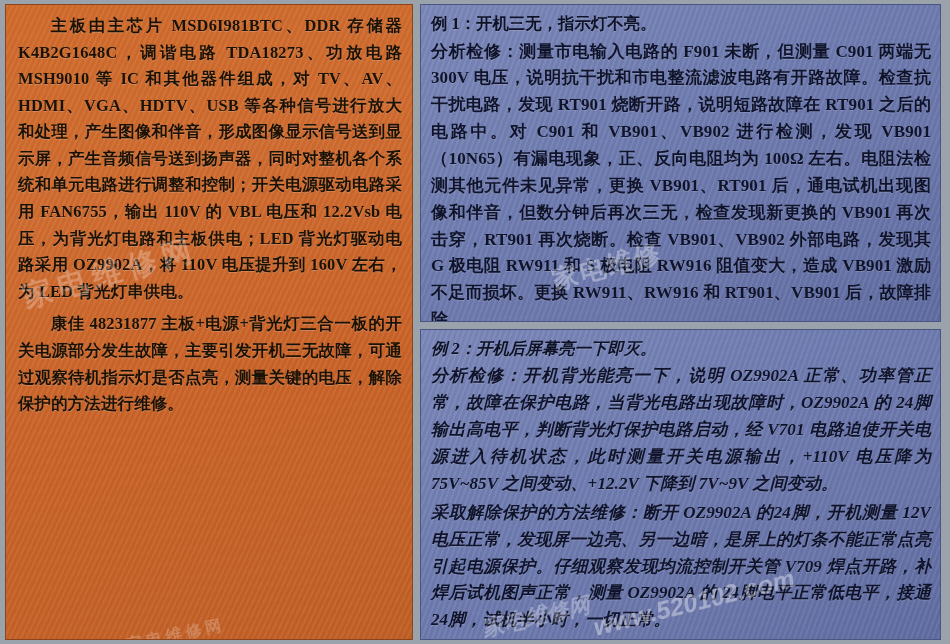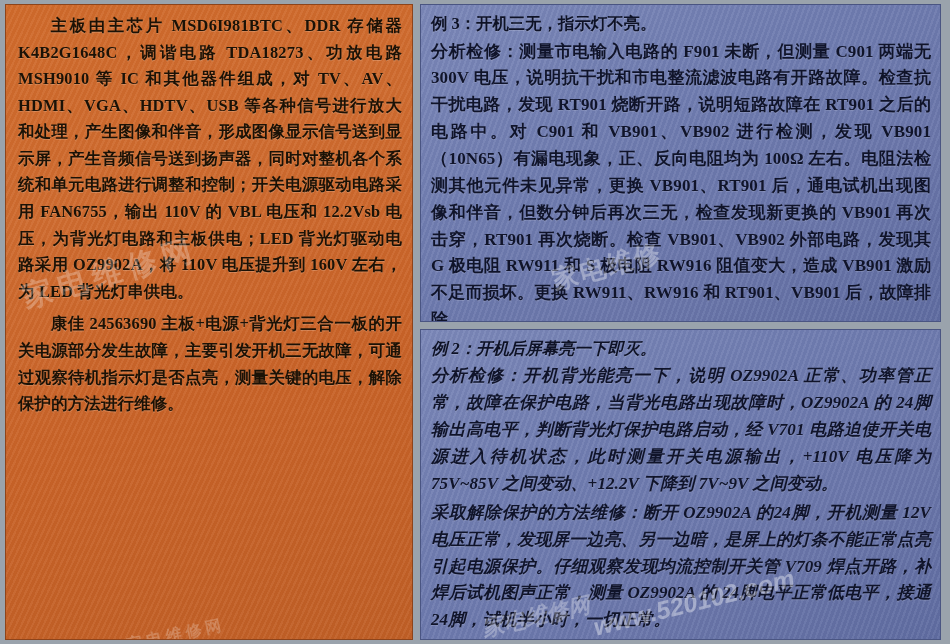--- a/index.html
+++ b/index.html
@@ -134,29 +134,29 @@
     letter-spacing: 4px;
   }
 </style>
 </head>
 <body>
 
 <div class="page">
 
   <div class="col-left">
     <p class="para-left">主板由主芯片 MSD6I981BTC、DDR 存储器 K4B2G1648C，调谐电路 TDA18273、功放电路 MSH9010 等 IC 和其他器件组成，对 TV、AV、HDMI、VGA、HDTV、USB 等各种信号进行放大和处理，产生图像和伴音，形成图像显示信号送到显示屏，产生音频信号送到扬声器，同时对整机各个系统和单元电路进行调整和控制；开关电源驱动电路采用 FAN6755，输出 110V 的 VBL 电压和 12.2Vsb 电压，为背光灯电路和主板供电；LED 背光灯驱动电路采用 OZ9902A，将 110V 电压提升到 160V 左右，为 LED 背光灯串供电。</p>
-    <p class="para-left tight">康佳 24563690 主板+电源+背光灯三合一板的开关电源部分发生故障，主要引发开机三无故障，可通过观察待机指示灯是否点亮，测量关键的电压，解除保护的方法进行维修。</p>
+    <p class="para-left tight">康佳 48231877 主板+电源+背光灯三合一板的开关电源部分发生故障，主要引发开机三无故障，可通过观察待机指示灯是否点亮，测量关键的电压，解除保护的方法进行维修。</p>
     <span class="wm wm-1">家电维修网</span>
     <span class="wm wm-6">家电维修网</span>
   </div>
 
   <div class="col-right">
 
     <div class="panel panel-a">
-      <p class="case-title">例 3：开机三无，指示灯不亮。</p>
+      <p class="case-title">例 1：开机三无，指示灯不亮。</p>
       <p class="para-right">分析检修：测量市电输入电路的 F901 未断，但测量 C901 两端无 300V 电压，说明抗干扰和市电整流滤波电路有开路故障。检查抗干扰电路，发现 RT901 烧断开路，说明短路故障在 RT901 之后的电路中。对 C901 和 VB901、VB902 进行检测，发现 VB901（10N65）有漏电现象，正、反向电阻均为 100Ω 左右。电阻法检测其他元件未见异常，更换 VB901、RT901 后，通电试机出现图像和伴音，但数分钟后再次三无，检查发现新更换的 VB901 再次击穿，RT901 再次烧断。检查 VB901、VB902 外部电路，发现其 G 极电阻 RW911 和 S 极电阻 RW916 阻值变大，造成 VB901 激励不足而损坏。更换 RW911、RW916 和 RT901、VB901 后，故障排除。</p>
       <span class="wm wm-2" style="left:130px; top:244px;">家电维修</span>
     </div>
 
     <div class="panel panel-b">
       <p class="case-title">例 2：开机后屏幕亮一下即灭。</p>
       <p class="para-right">分析检修：开机背光能亮一下，说明 OZ9902A 正常、功率管正常，故障在保护电路，当背光电路出现故障时，OZ9902A 的 24脚输出高电平，判断背光灯保护电路启动，经 V701 电路迫使开关电源进入待机状态，此时测量开关电源输出，+110V 电压降为 75V~85V 之间变动、+12.2V 下降到 7V~9V 之间变动。</p>
       <p class="para-right">采取解除保护的方法维修：断开 OZ9902A 的24脚，开机测量 12V 电压正常，发现屏一边亮、另一边暗，是屏上的灯条不能正常点亮引起电源保护。仔细观察发现均流控制开关管 V709 焊点开路，补焊后试机图声正常，测量 OZ9902A 的 24脚电平正常低电平，接通24脚，试机半小时，一切正常。</p>
       <span class="wm" style="left:170px; top:258px; font-size:25px; transform:rotate(-14deg); color:rgba(255,255,255,0.38);">www.520102.com</span>
       <span class="wm" style="left:60px; top:272px; font-size:22px; transform:rotate(-13deg); color:rgba(255,255,255,0.30);">家电维修网</span>

